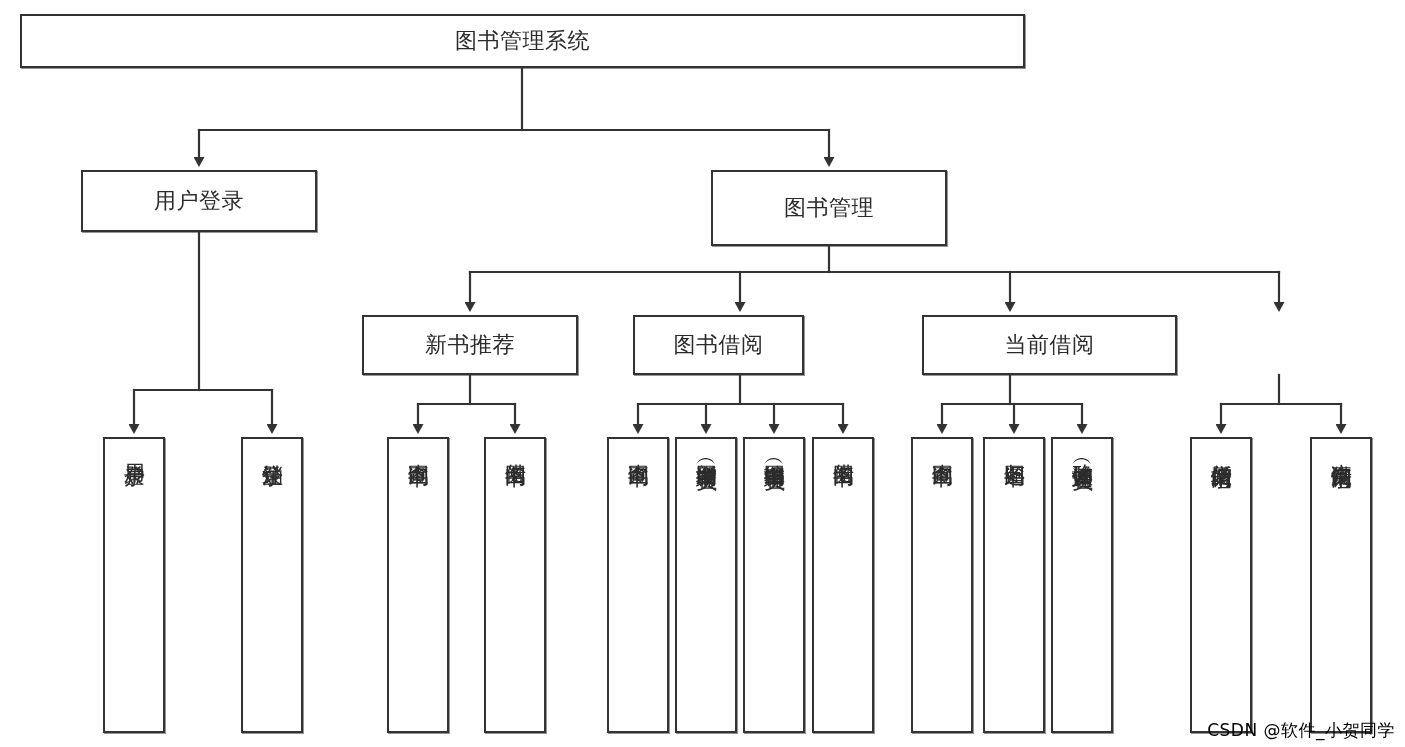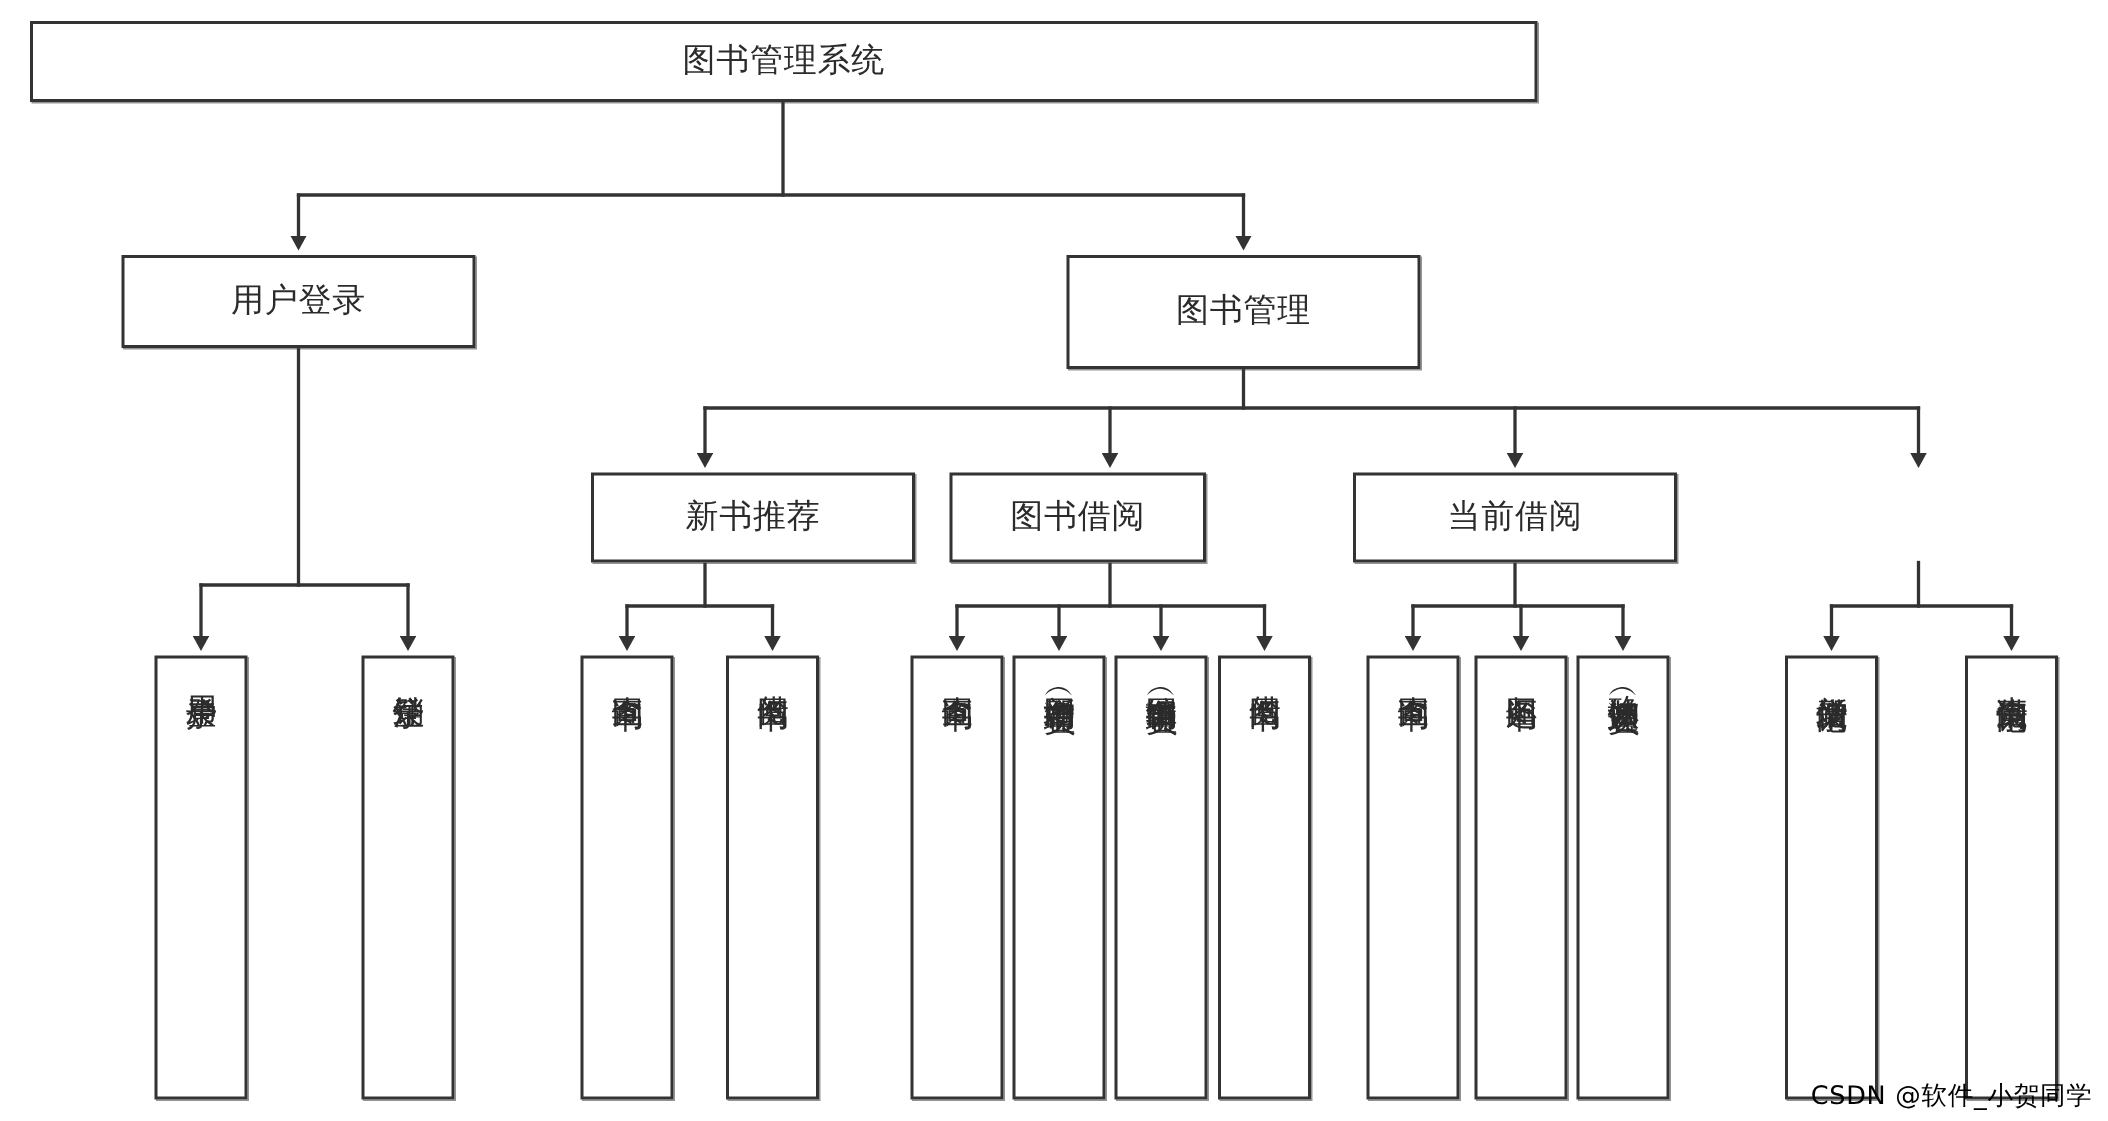--- a/index.html
+++ b/index.html
@@ -126,27 +126,27 @@
     <span class="label">图书管理系统</span>
   </div>
 
   <div class="node" style="left:81px; top:170px; width:236px; height:62px;">
     <span class="label">用户登录</span>
   </div>
   <div class="node" style="left:711px; top:170px; width:236px; height:76px;">
     <span class="label">图书管理</span>
   </div>
 
-  <div class="node" style="left:362px; top:315px; width:216px; height:60px;margin-left:32px;">
+  <div class="node" style="left:362px; top:315px; width:216px; height:60px;">
     <span class="label">新书推荐</span>
   </div>
   <div class="node" style="left:633px; top:315px; width:171px; height:60px;">
     <span class="label">图书借阅</span>
   </div>
-  <div class="node" style="left:902px; top:315px; width:216px; height:60px;">
+  <div class="node" style="left:922px; top:315px; width:255px; height:60px;">
     <span class="label">当前借阅</span>
   </div>
 
   <div class="node leaf" style="left:103px; top:437px; width:62px; height:296px;">
     <span class="label">用户登录</span>
   </div>
   <div class="node leaf" style="left:241px; top:437px; width:62px; height:296px;">
     <span class="label">注销登录</span>
   </div>
 

